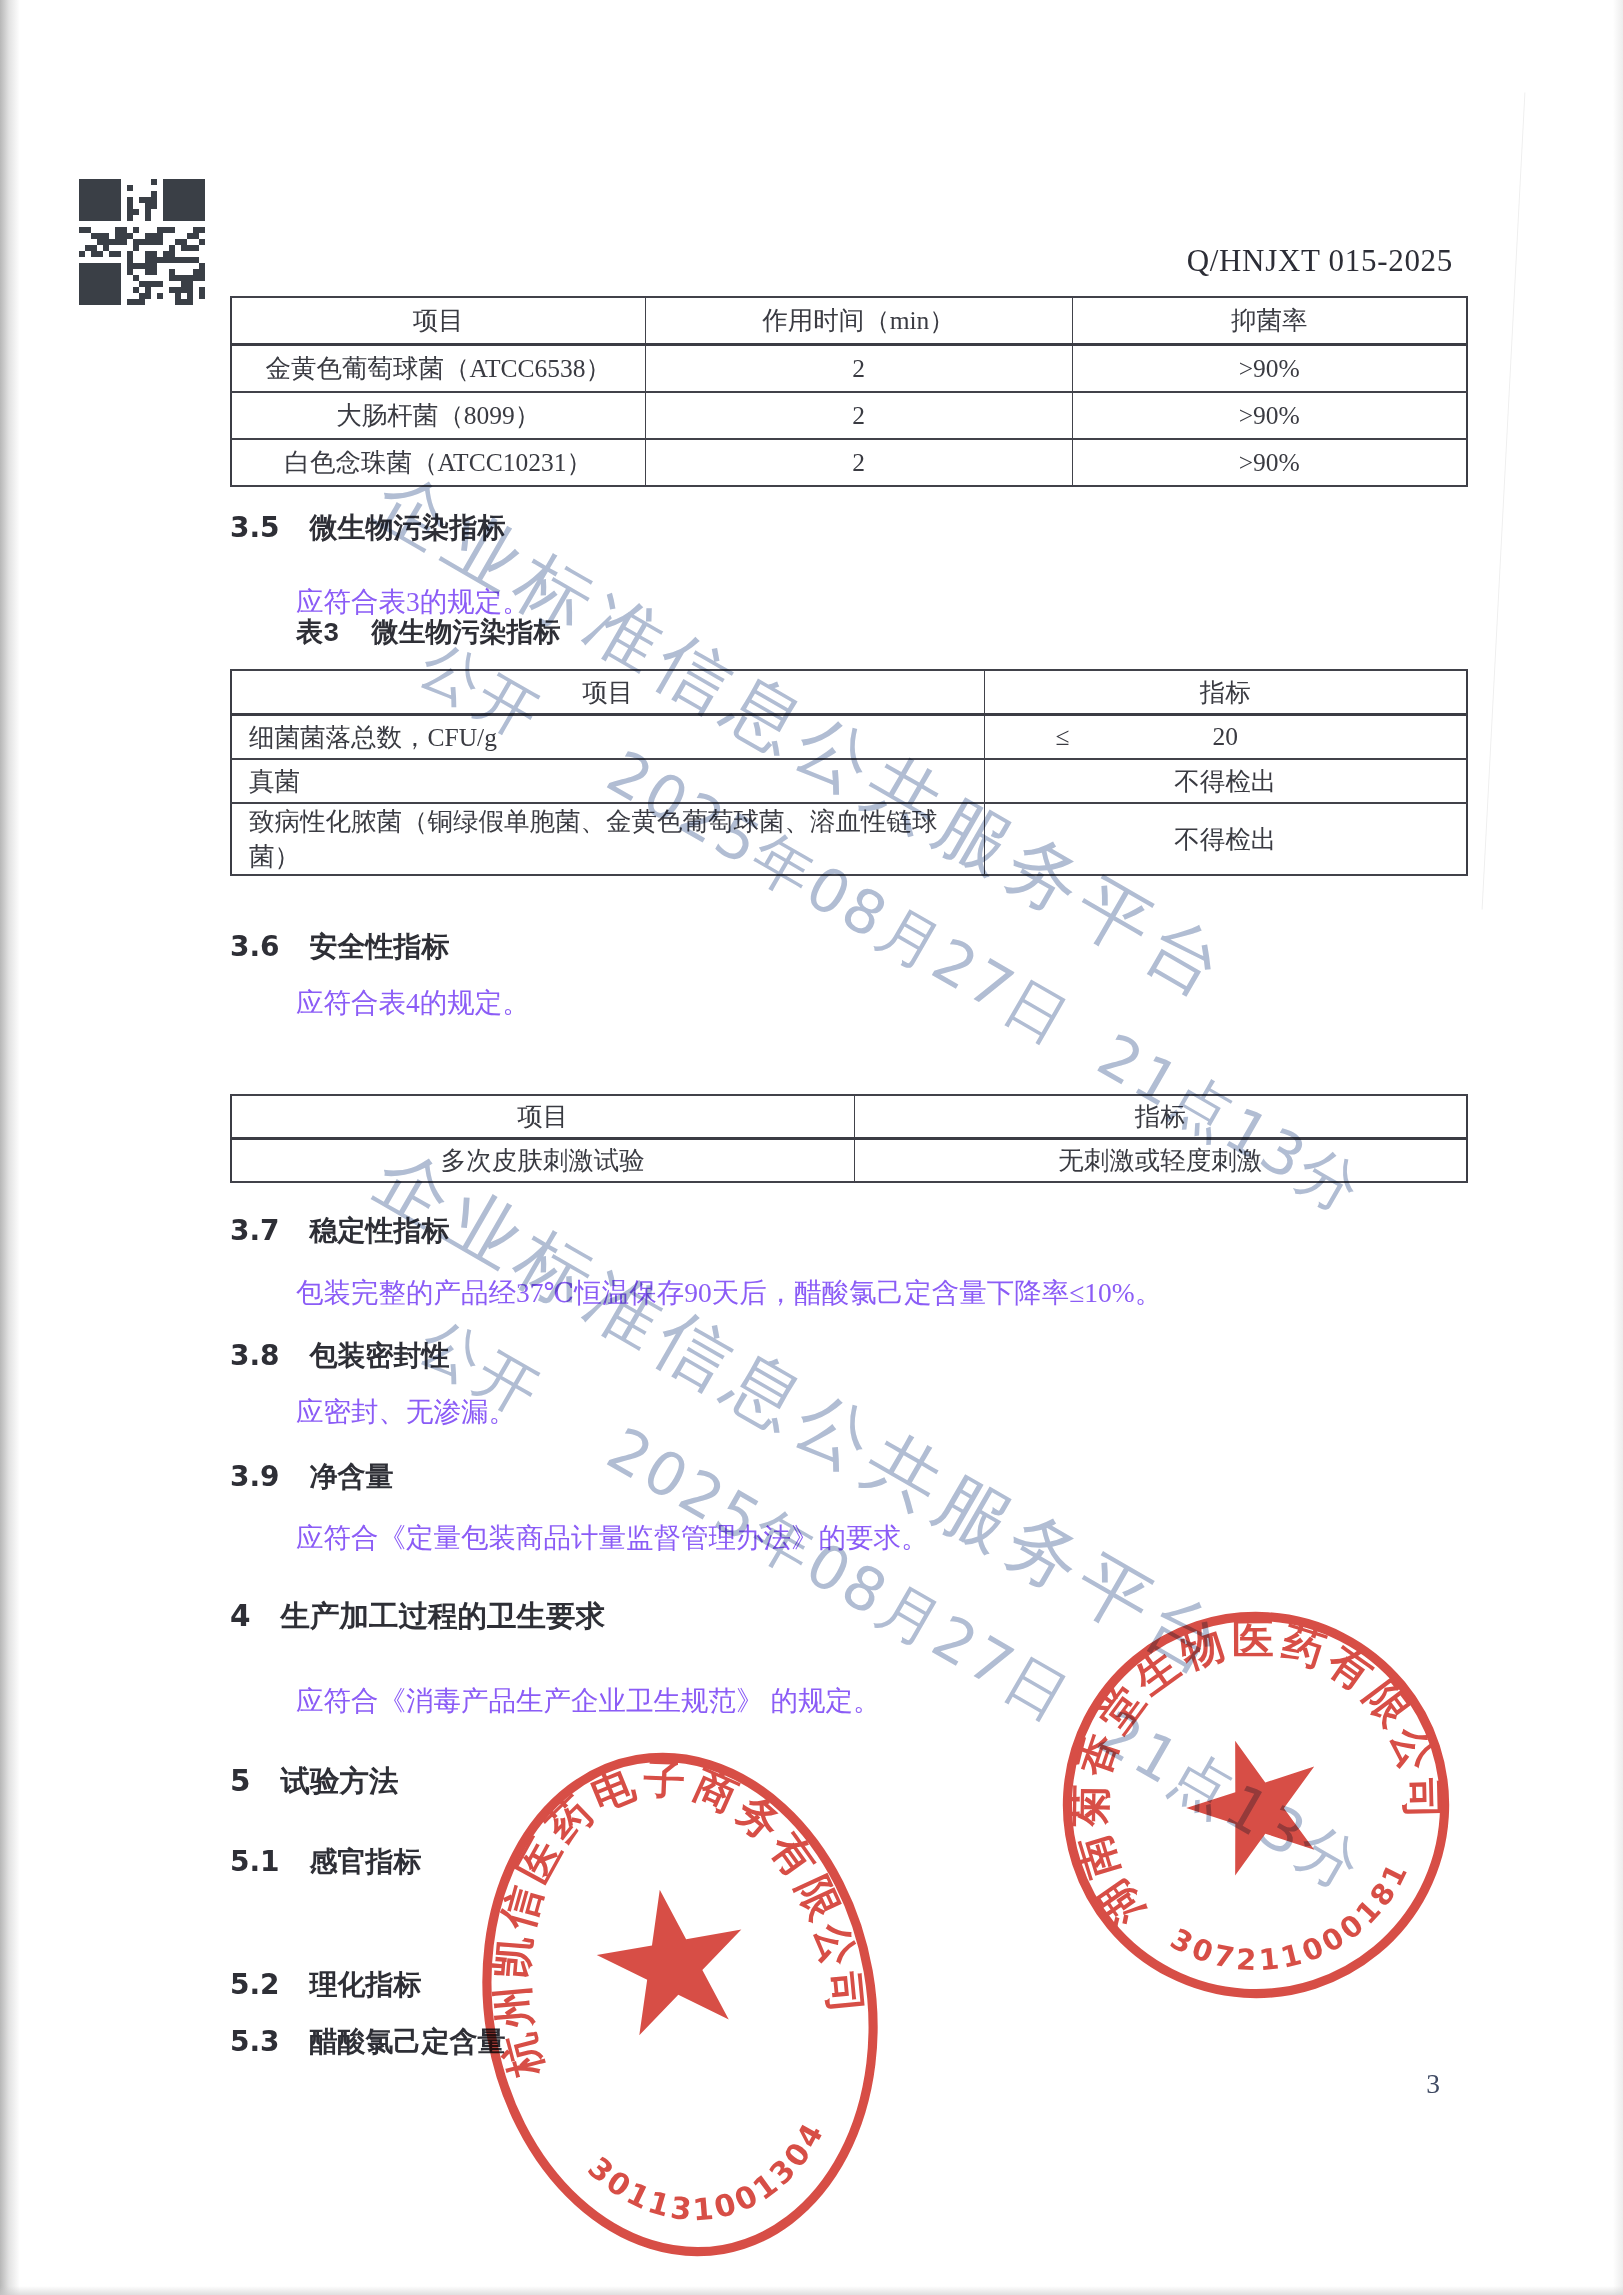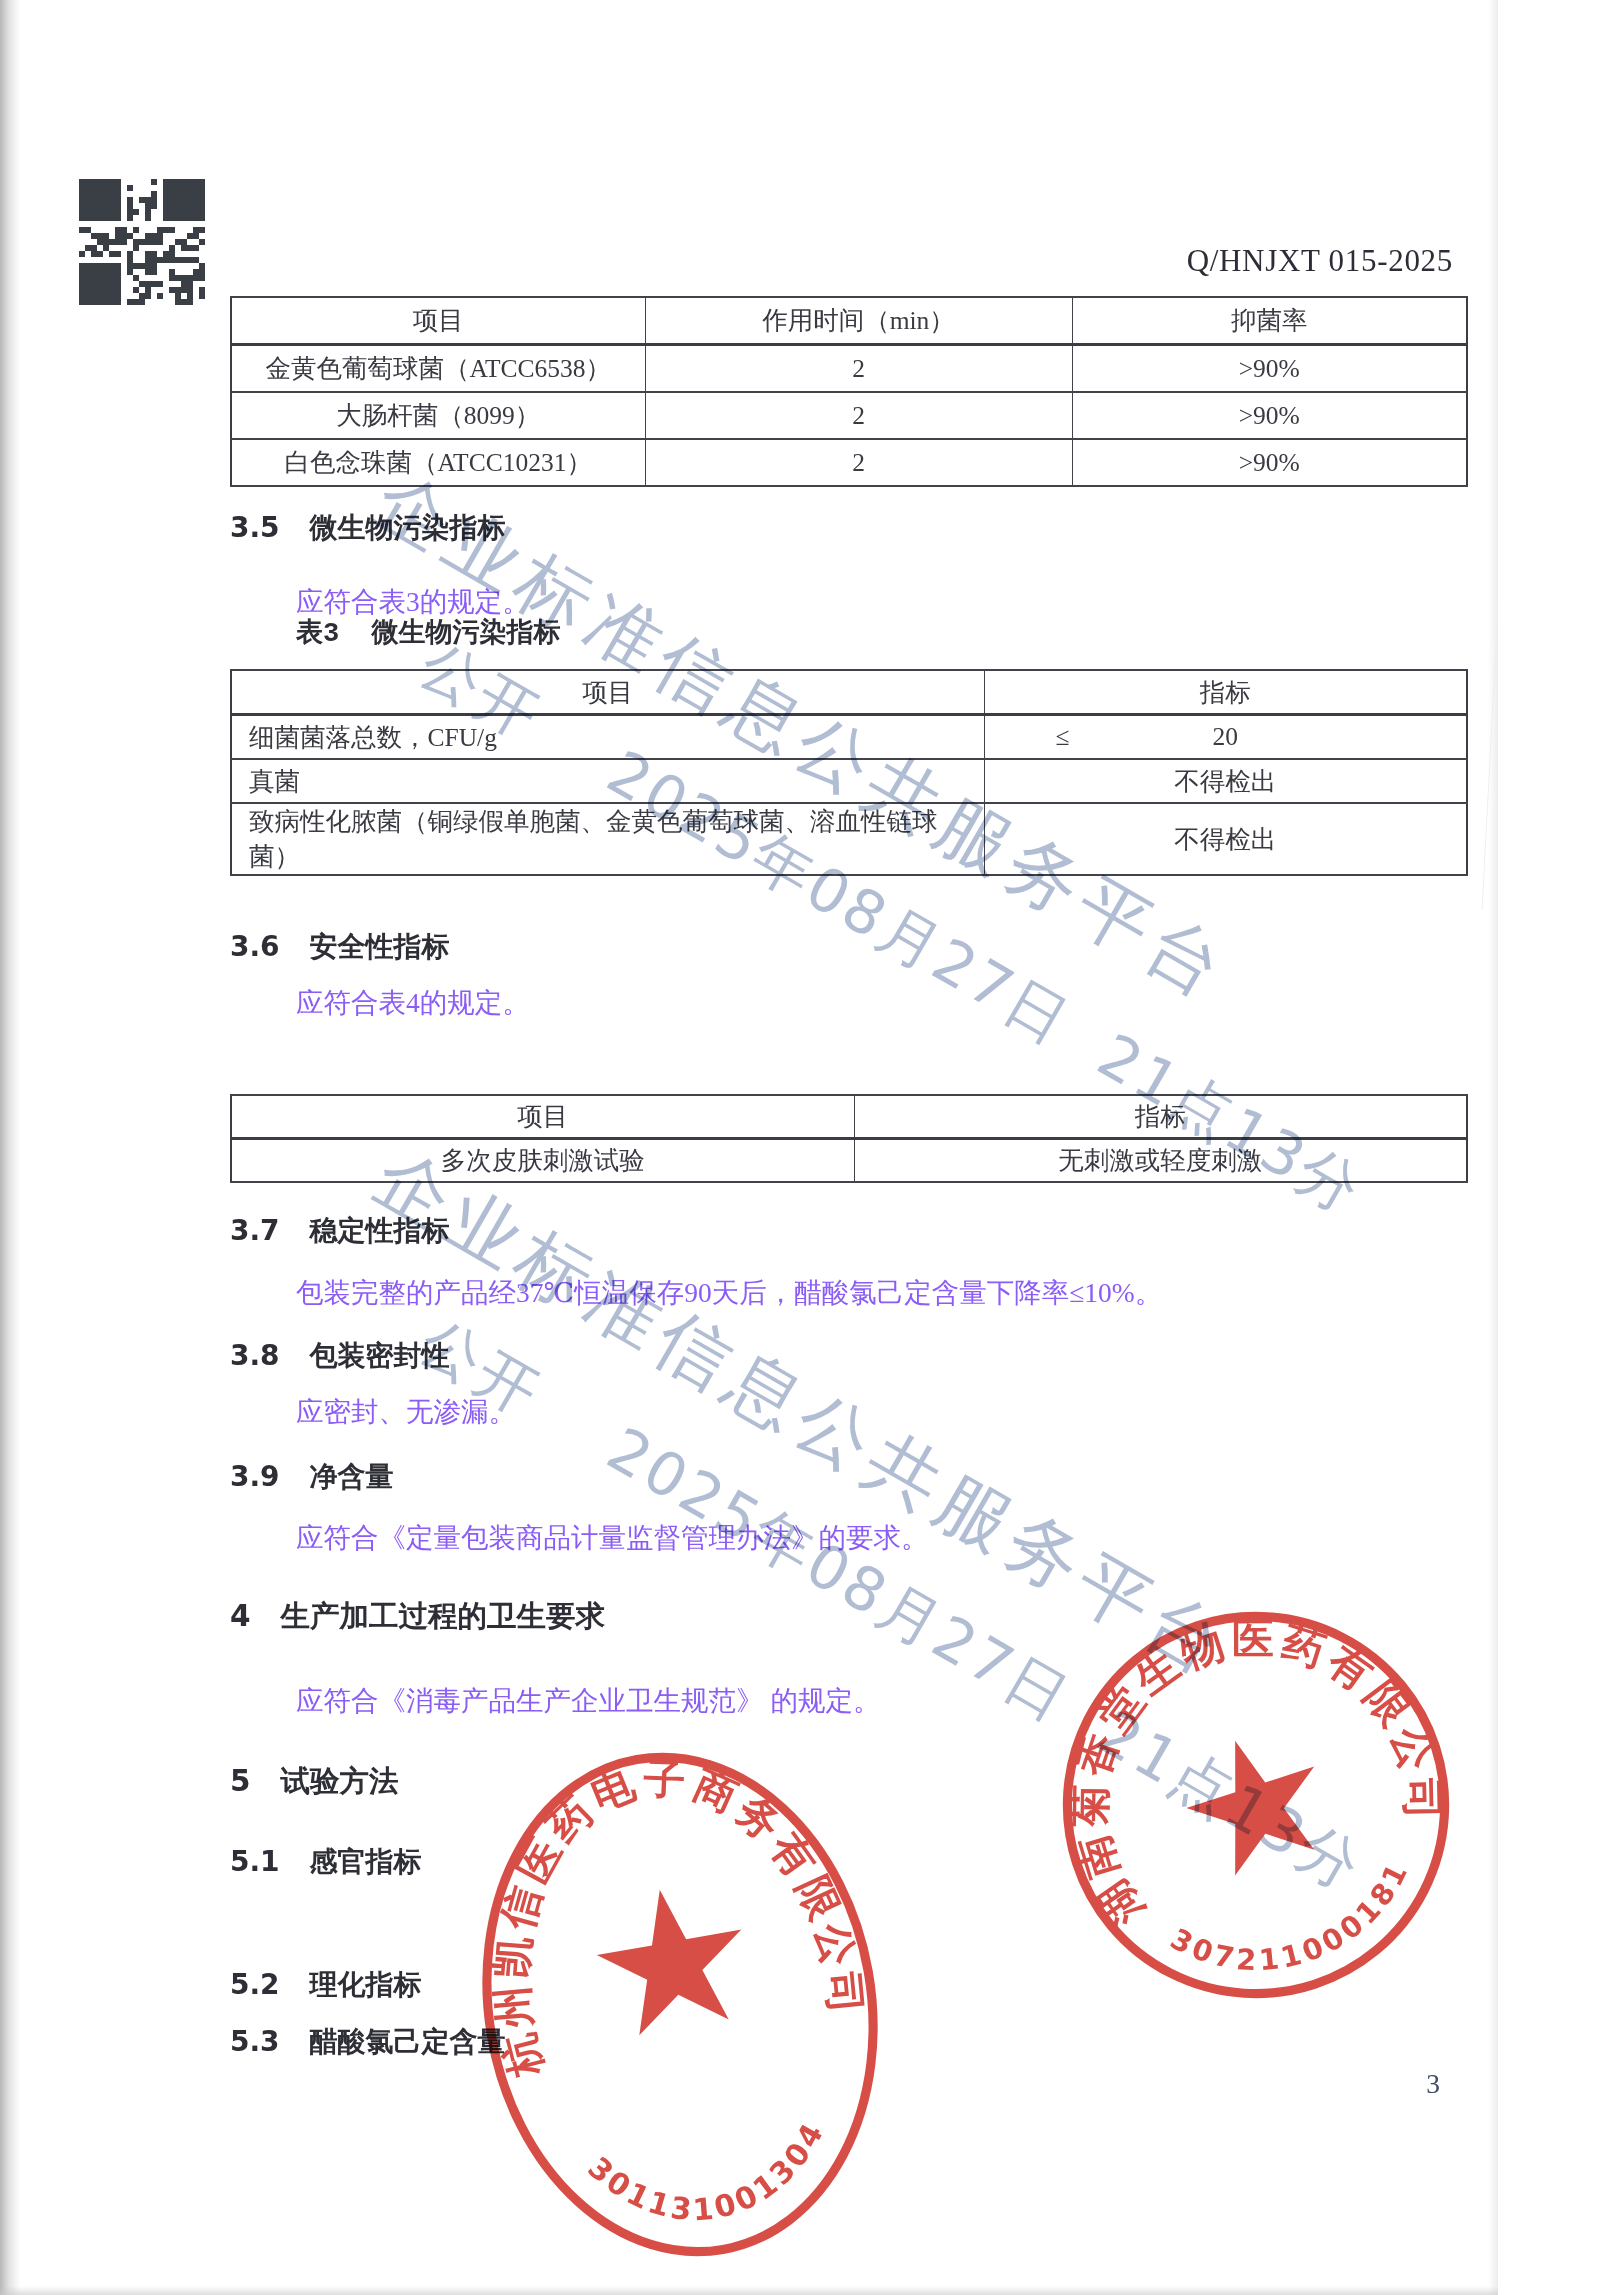--- a/index.html
+++ b/index.html
@@ -1,17 +1,17 @@
 <!DOCTYPE html>
 <html style="font-size:10.5px"><head>
 <meta charset="utf-8">
 <style>
   html,body{margin:0;padding:0;background:#ffffff;}
   .page{
-    position:relative;width:1498px;height:2295px;background:#ffffff;overflow:hidden;
+    position:relative;width:1623px;height:2295px;background:#ffffff;overflow:hidden;
     font-family:"Liberation Serif","DejaVu Serif",serif;color:#33343a;
   }
   
   .edge-left{position:absolute;left:0;top:0;bottom:0;width:19.6px;
     background:linear-gradient(to right,#9f9f9f,#d9d9d9 45%,rgba(255,255,255,0));opacity:.75;}
   .edge-bottom{position:absolute;left:0;right:0;bottom:0;height:9.2px;
     background:linear-gradient(to top,#c9c9c9,rgba(255,255,255,0));opacity:.6;}
   .edge-right{position:absolute;right:0;top:0;bottom:0;width:10.5px;
     background:linear-gradient(to left,#ededed,rgba(255,255,255,0));}
   .crease{position:absolute;left:1503px;top:92px;height:818px;width:1.3px;background:#efefef;transform:rotate(3deg);}

